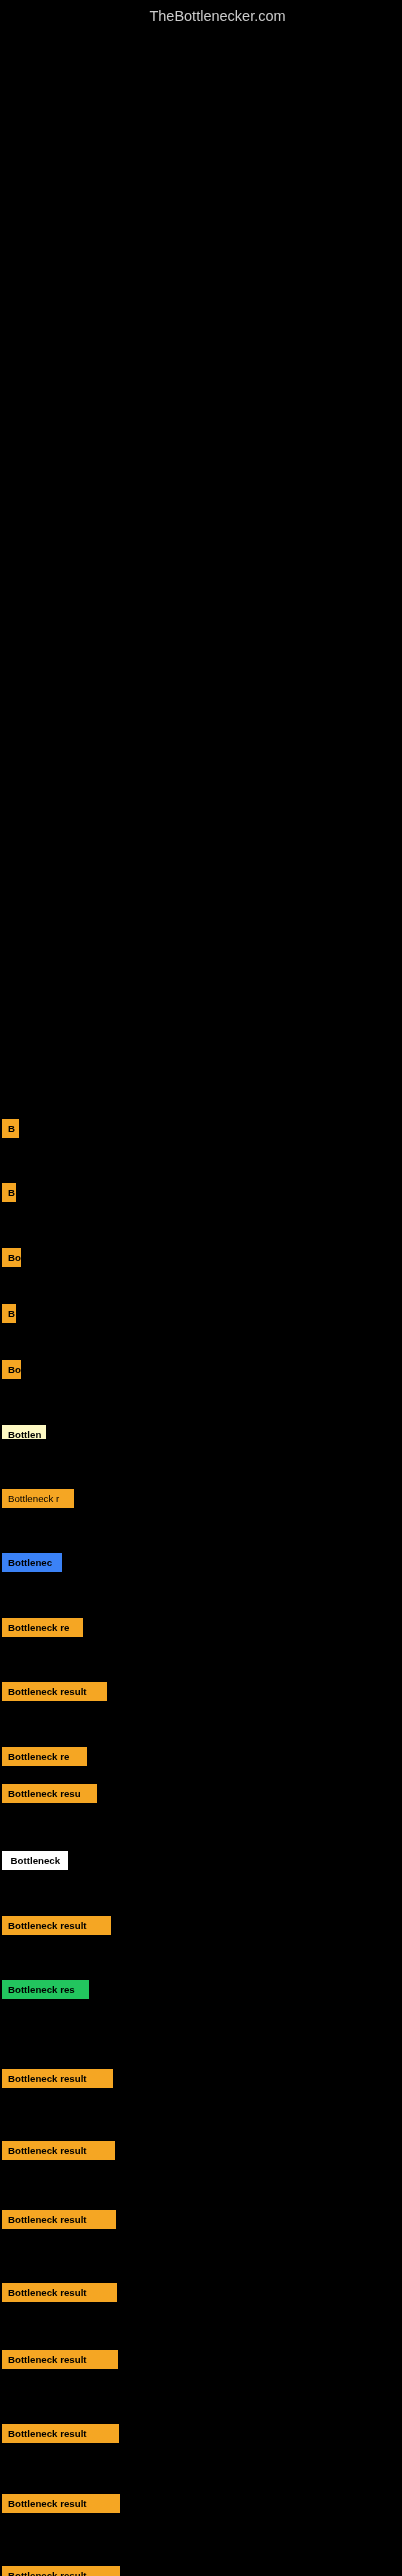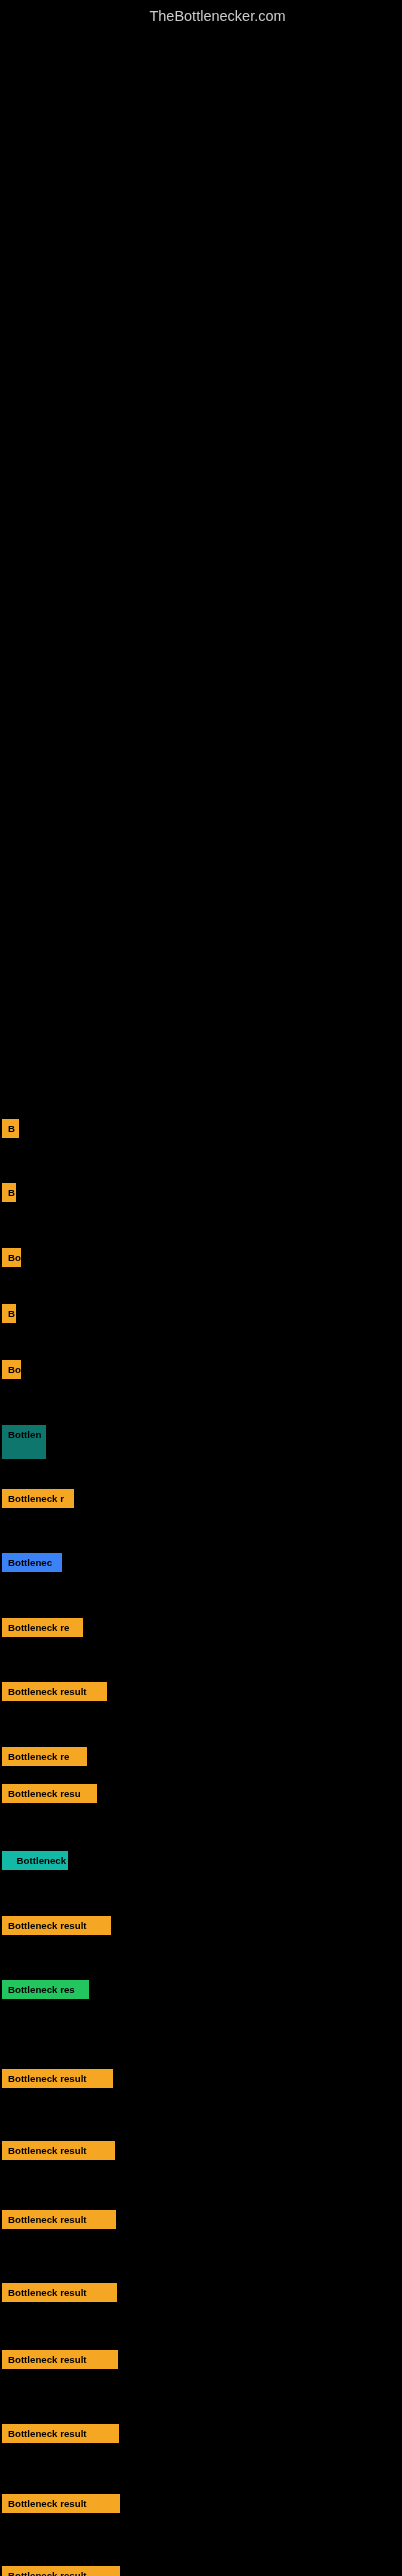--- a/index.html
+++ b/index.html
@@ -44,42 +44,42 @@
     <div style="position: absolute; top: 1216px; left: 1.6px; display: flex; align-items: center;">
       <div style="background-color: rgb(245, 166, 35); color: rgb(0, 0, 0); font-size: 9.7px; font-weight: bold; padding: 4px 6.4px; display: inline-block; min-width: 19.3px; width: 19.3px; height: 19.3px; overflow: hidden; white-space: nowrap;">Bo</div>
     </div>
     <div style="position: absolute; top: 1272px; left: 1.6px; display: flex; align-items: center;">
       <div style="background-color: rgb(245, 166, 35); color: rgb(0, 0, 0); font-size: 9.7px; font-weight: bold; padding: 4px 6.4px; display: inline-block; min-width: 14.5px; width: 14.5px; height: 19.3px; overflow: hidden; white-space: nowrap;">B</div>
     </div>
     <div style="position: absolute; top: 1328px; left: 1.6px; display: flex; align-items: center;">
       <div style="background-color: rgb(245, 166, 35); color: rgb(0, 0, 0); font-size: 9.7px; font-weight: bold; padding: 4px 6.4px; display: inline-block; min-width: 19.3px; width: 19.3px; height: 19.3px; overflow: hidden; white-space: nowrap;">Bo</div>
     </div>
     <div style="position: absolute; top: 1393px; left: 1.6px; display: flex; align-items: center;">
-      <div style="background-color: #0f766e; color: rgb(0, 0, 0); font-size: 9.7px; font-weight: bold; padding: 4px 6.4px; display: inline-block; min-width: 44px; width: 44px; height: 34px; overflow: hidden; white-space: nowrap;">Bottlen</div>
+      <div style="background-color: #fef9c3; color: rgb(0, 0, 0); font-size: 9.7px; font-weight: bold; padding: 4px 6.4px; display: inline-block; min-width: 44px; width: 44px; height: 14px; overflow: hidden; white-space: nowrap;">Bottlen</div>
     </div>
     <div style="position: absolute; top: 1457px; left: 1.6px; display: flex; align-items: center;">
-      <div style="background-color: rgb(245, 166, 35); color: rgb(0, 0, 0); font-size: 9.7px; font-weight: bold; padding: 4px 6.4px; display: inline-block; min-width: 72px; width: 72px; height: 19.3px; overflow: hidden; white-space: nowrap;">Bottleneck r</div>
+      <div style="background-color: rgb(245, 166, 35); color: rgb(0, 0, 0); font-size: 9.7px; font-weight: normal; padding: 4px 6.4px; display: inline-block; min-width: 72px; width: 72px; height: 19.3px; overflow: hidden; white-space: nowrap;">Bottleneck r</div>
     </div>
     <div style="position: absolute; top: 1521px; left: 1.6px; display: flex; align-items: center;">
       <div style="background-color: #3b82f6; color: rgb(0, 0, 0); font-size: 9.7px; font-weight: bold; padding: 4px 6.4px; display: inline-block; min-width: 60px; width: 60px; height: 19.3px; overflow: hidden; white-space: nowrap;">Bottlenec</div>
     </div>
     <div style="position: absolute; top: 1586px; left: 1.6px; display: flex; align-items: center;">
       <div style="background-color: rgb(245, 166, 35); color: rgb(0, 0, 0); font-size: 9.7px; font-weight: bold; padding: 4px 6.4px; display: inline-block; min-width: 81px; width: 81px; height: 19.3px; overflow: hidden; white-space: nowrap;">Bottleneck re</div>
     </div>
     <div style="position: absolute; top: 1650px; left: 1.6px; display: flex; align-items: center;">
       <div style="background-color: rgb(245, 166, 35); color: rgb(0, 0, 0); font-size: 9.7px; font-weight: bold; padding: 4px 6.4px; display: inline-block; min-width: 105px; width: 105px; height: 19.3px; overflow: hidden; white-space: nowrap;">Bottleneck result</div>
     </div>
     <div style="position: absolute; top: 1715px; left: 1.6px; display: flex; align-items: center;">
       <div style="background-color: rgb(245, 166, 35); color: rgb(0, 0, 0); font-size: 9.7px; font-weight: bold; padding: 4px 6.4px; display: inline-block; min-width: 85px; width: 85px; height: 19.3px; overflow: hidden; white-space: nowrap;">Bottleneck re</div>
     </div>
     <div style="position: absolute; top: 1752px; left: 1.6px; display: flex; align-items: center; border-radius: 7px;">
       <div style="background-color: rgb(245, 166, 35); color: rgb(0, 0, 0); font-size: 9.7px; font-weight: bold; padding: 4px 6.4px; display: inline-block; min-width: 95px; width: 95px; height: 19.3px; overflow: hidden; white-space: nowrap;">Bottleneck resu</div>
     </div>
     <div style="position: absolute; top: 1819px; left: 1.6px; display: flex; align-items: center;">
-      <div style="background-color: #14b8a6; color: rgb(0, 0, 0); font-size: 9.7px; font-weight: bold; padding: 4px 15px; display: inline-block; min-width: 66px; width: 66px; height: 19.3px; overflow: hidden; white-space: nowrap;">Bottleneck</div>
+      <div style="background-color: #ffffff; color: rgb(0, 0, 0); font-size: 9.7px; font-weight: bold; padding: 4px 9px; display: inline-block; min-width: 66px; width: 66px; height: 19.3px; overflow: hidden; white-space: nowrap;">Bottleneck</div>
     </div>
     <div style="position: absolute; top: 1884px; left: 1.6px; display: flex; align-items: center;">
       <div style="background-color: rgb(245, 166, 35); color: rgb(0, 0, 0); font-size: 9.7px; font-weight: bold; padding: 4px 6.4px; display: inline-block; min-width: 109px; width: 109px; height: 19.3px; overflow: hidden; white-space: nowrap;">Bottleneck result</div>
     </div>
     <div style="position: absolute; top: 1948px; left: 1.6px; display: flex; align-items: center;">
       <div style="background-color: #22c55e; color: rgb(0, 0, 0); font-size: 9.7px; font-weight: bold; padding: 4px 6.4px; display: inline-block; min-width: 87px; width: 87px; height: 19.3px; overflow: hidden; white-space: nowrap;">Bottleneck res</div>
     </div>
     <div style="position: absolute; top: 2037px; left: 1.6px; display: flex; align-items: center;">
       <div style="background-color: rgb(245, 166, 35); color: rgb(0, 0, 0); font-size: 9.7px; font-weight: bold; padding: 4px 6.4px; display: inline-block; min-width: 111px; width: 111px; height: 19.3px; overflow: hidden; white-space: nowrap;">Bottleneck result</div>
     </div>

